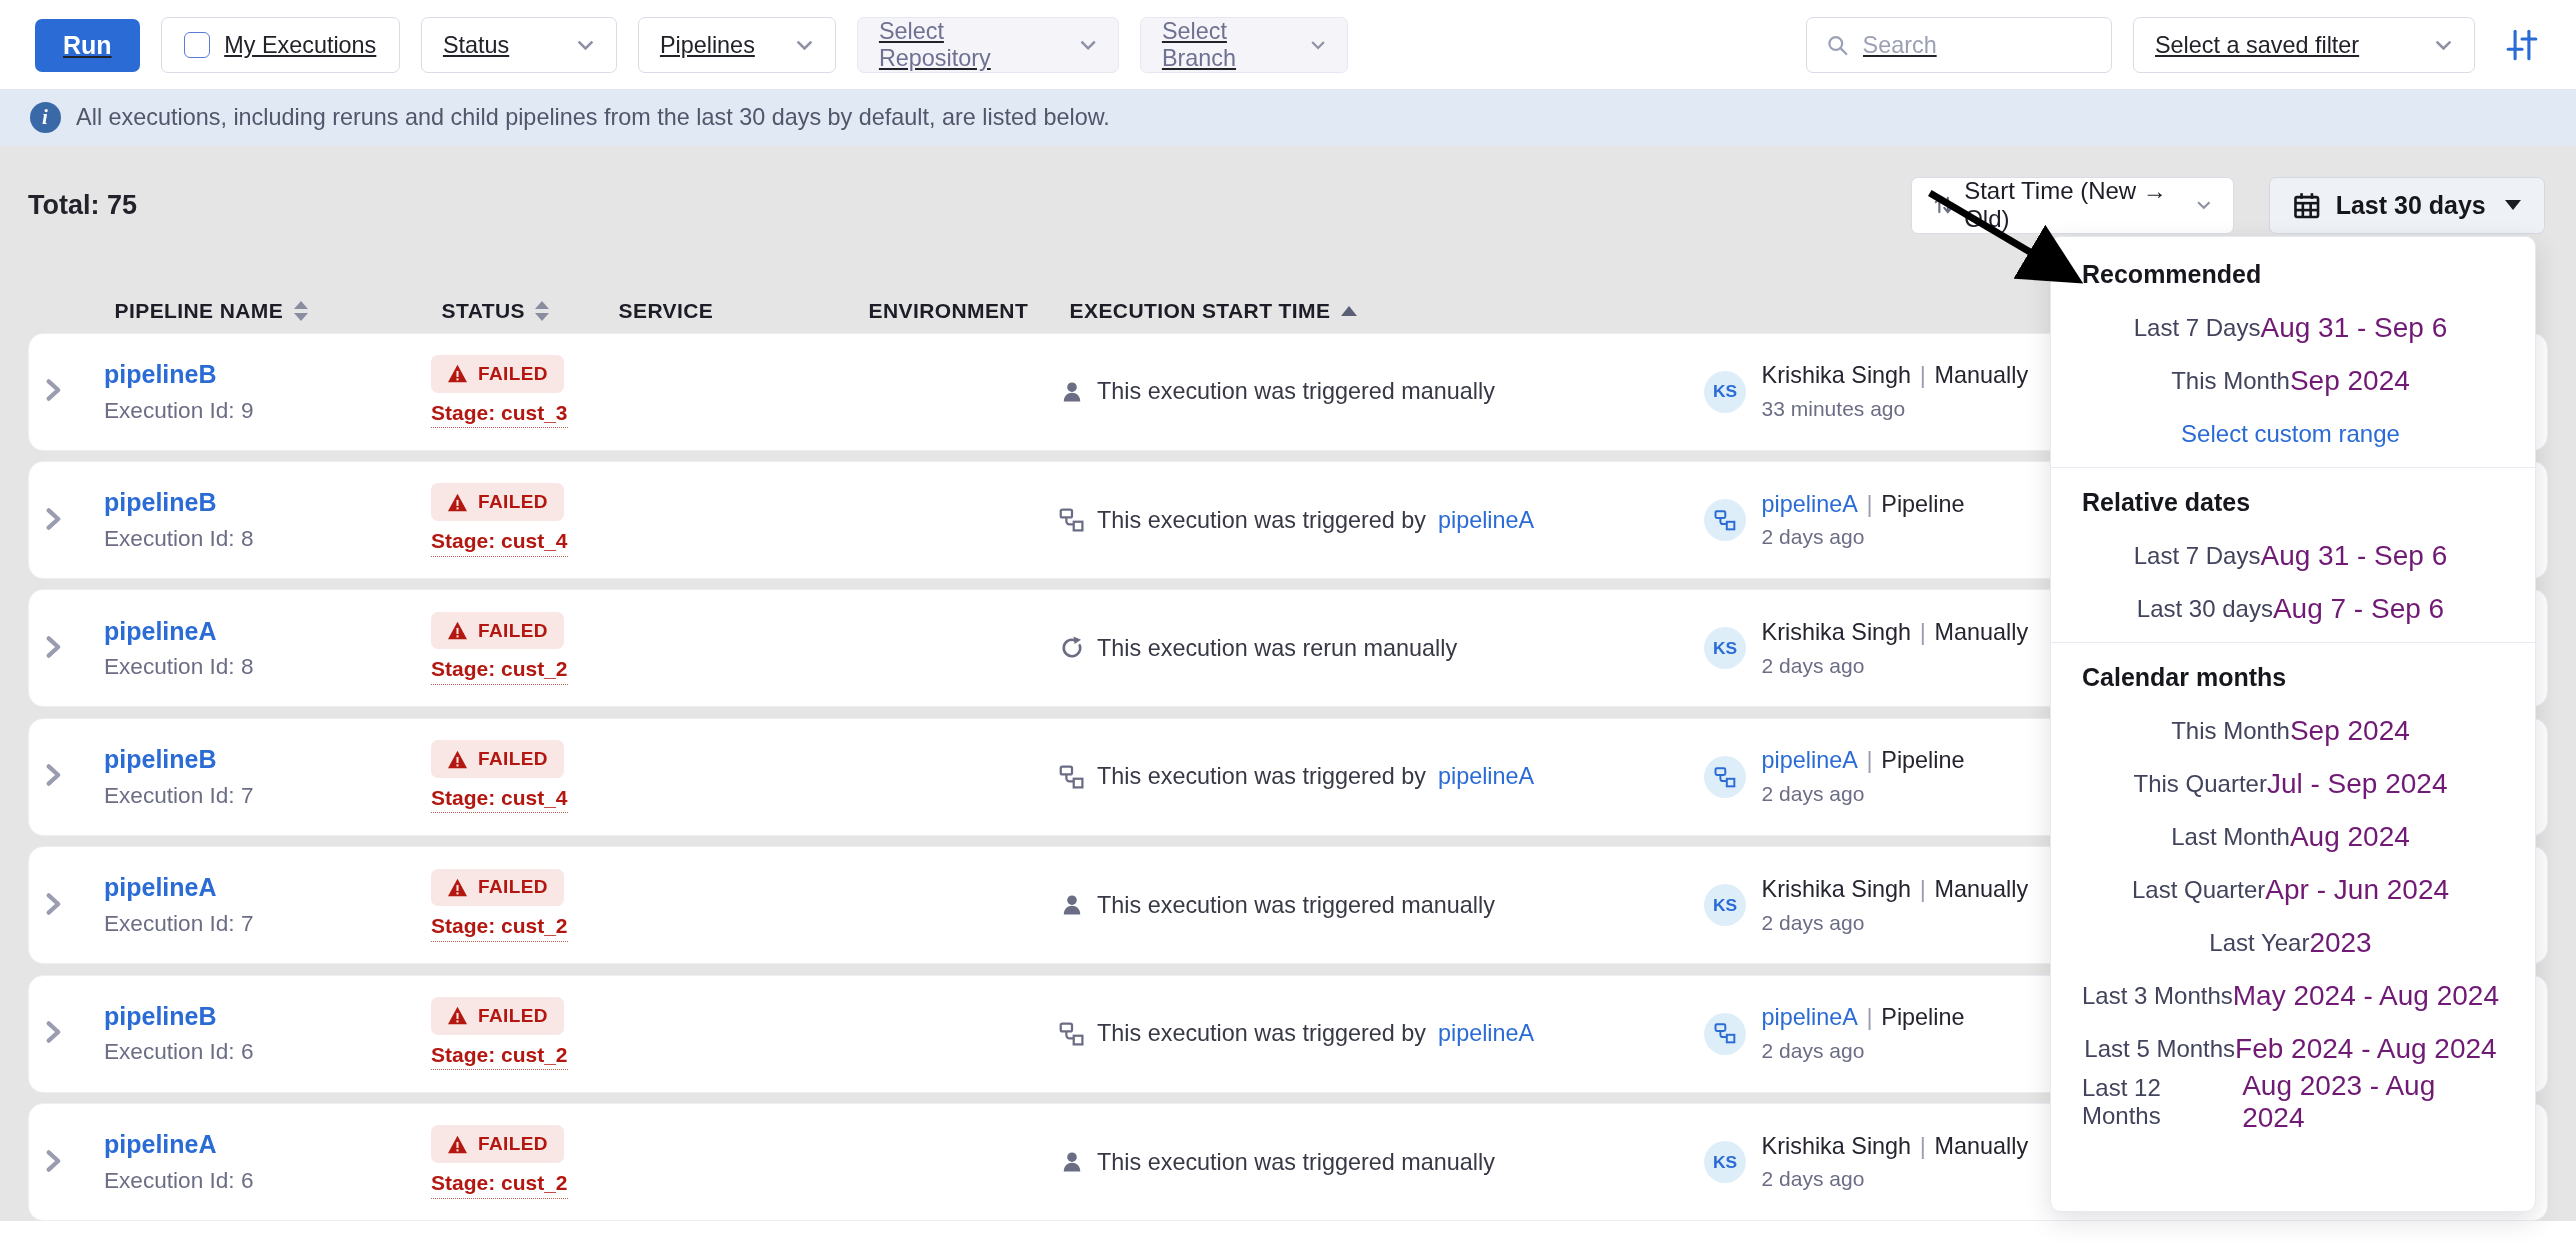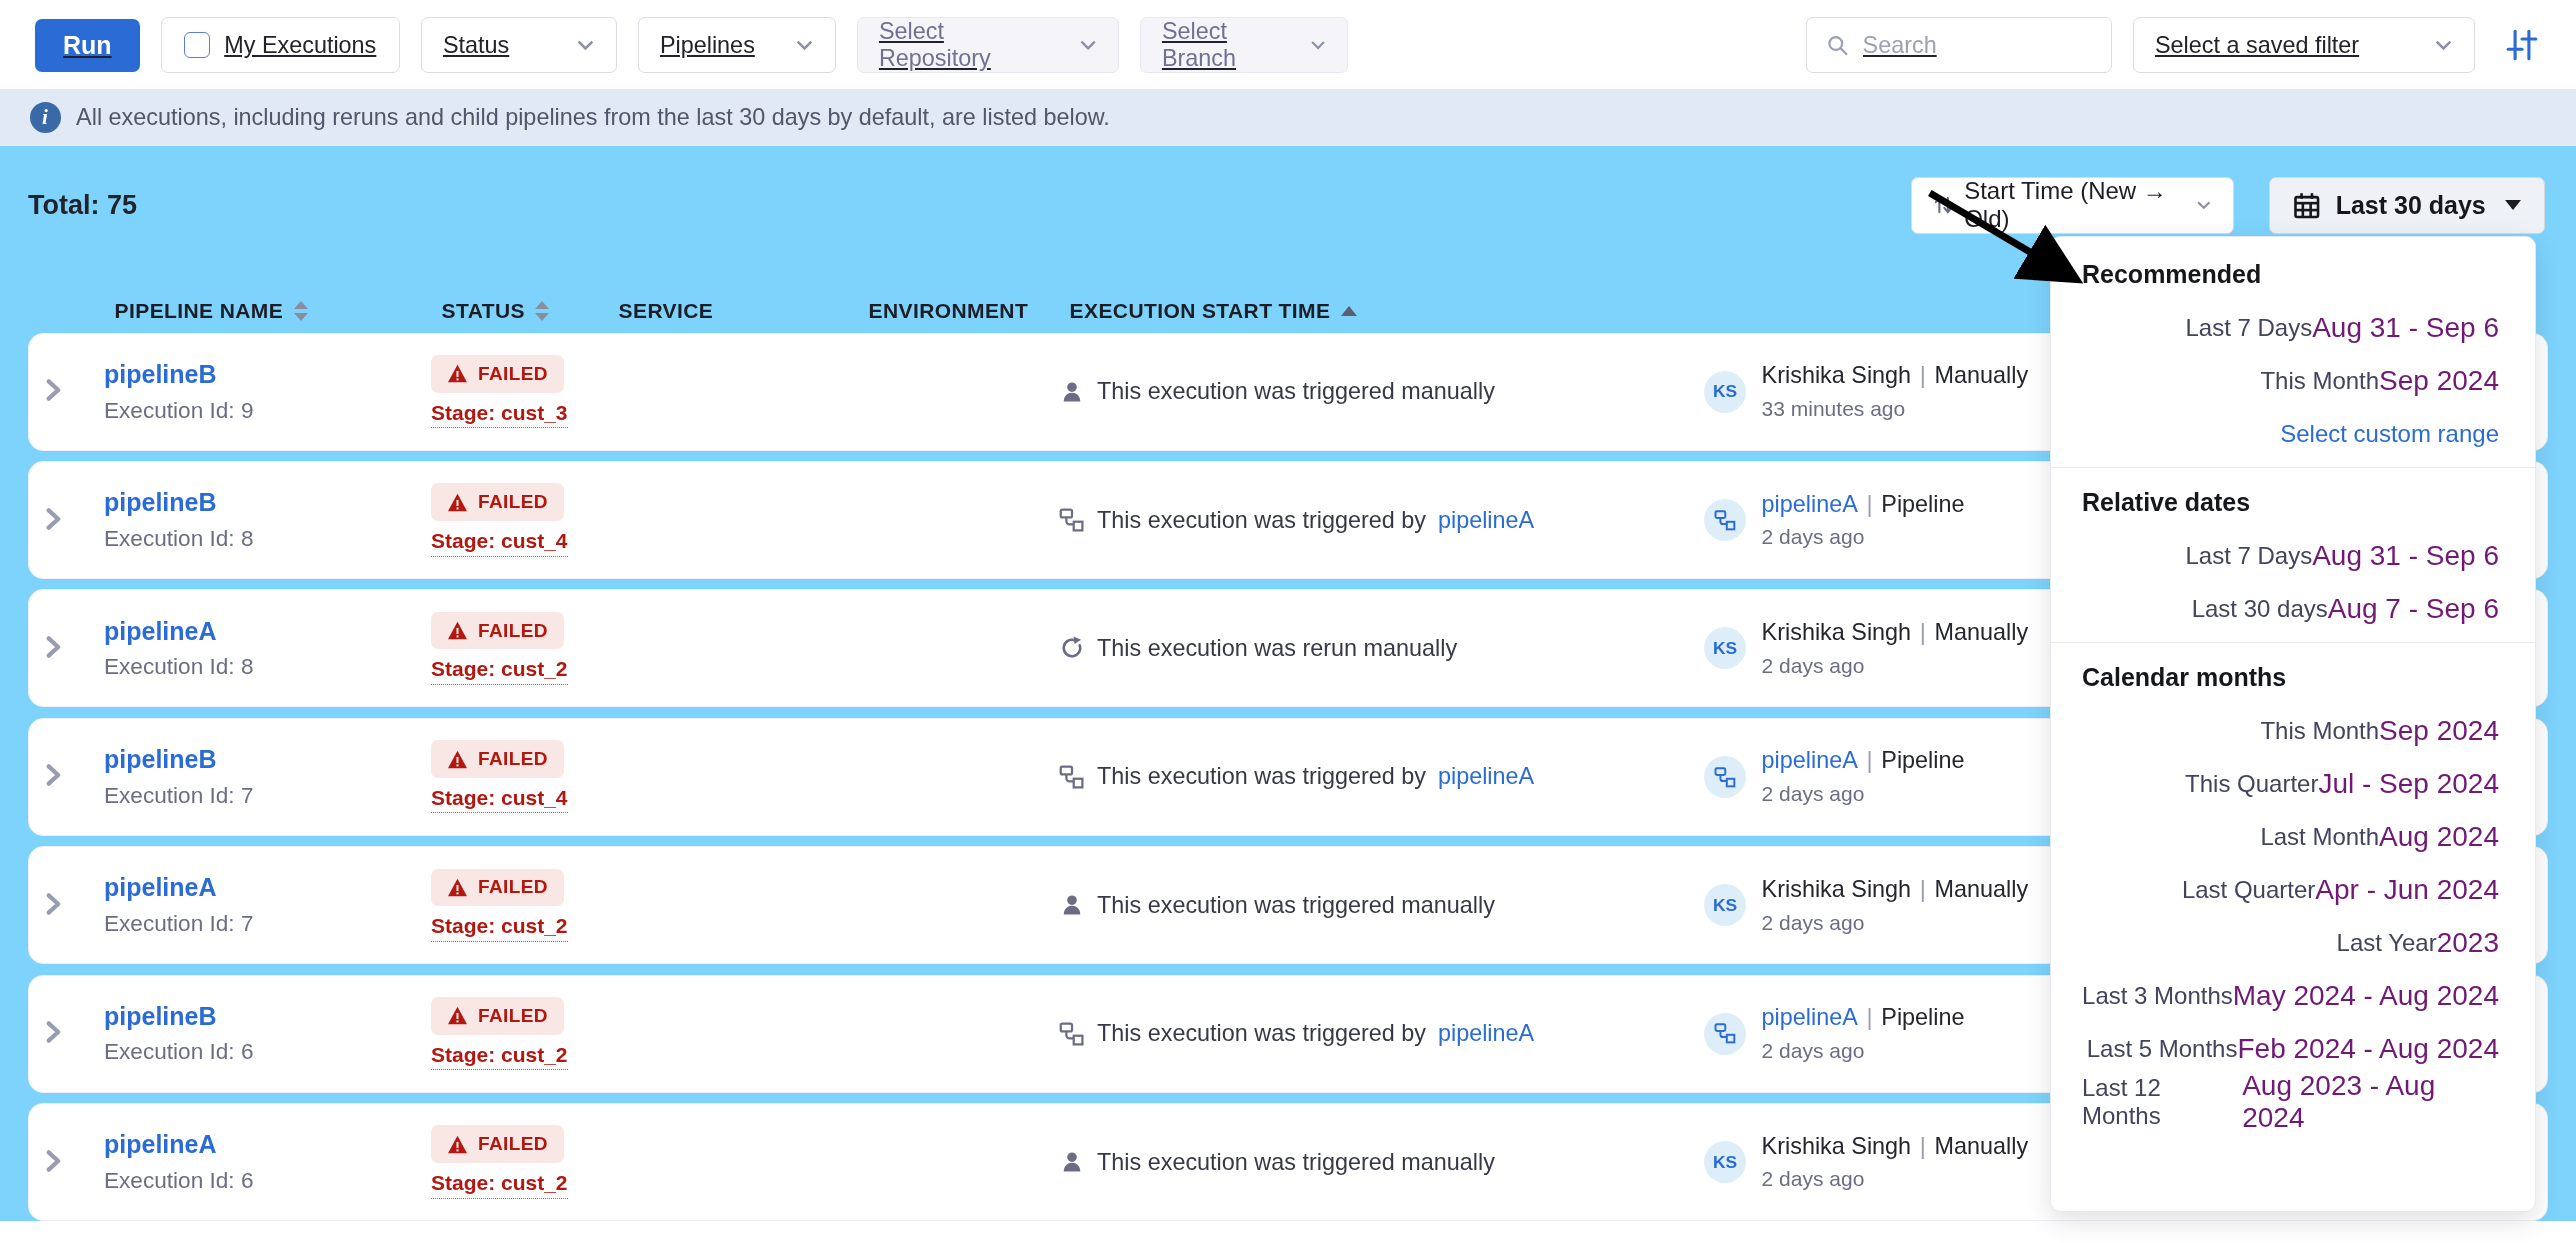--- a/index.html
+++ b/index.html
@@ -29,21 +29,21 @@
   .filter-icon { width:38px; height:38px; margin-left:7px; cursor:pointer; }
 
   
   .banner { display:flex; align-items:center; gap:15.6px; height:57px; background:#e1e9f4; padding:0 29.5px;
             font-size:23.4px; color:#53566b; }
   .info-dot { width:31px; height:31px; border-radius:50%; background:#3a69a8; color:#fff; flex:0 0 auto;
               display:flex; align-items:center; justify-content:center; font-size:21px; font-weight:bold;
               font-family:"Liberation Serif",serif; font-style:italic; }
 
   
-  .content { padding:0 28px; background:#7dd3fc; min-height:1034px; }
+  .content { padding:0 28px; background:#e5e5e5; min-height:1034px; }
   .summary-row { display:flex; align-items:center; padding-top:31px; }
   .total { font-size:27px; font-weight:bold; }
   .right-controls { margin-left:auto; display:flex; align-items:center; gap:35px; padding-right:3.5px; }
   .sort-select { width:323px; height:57px; background:#fff; }
   .sort-select .lbl { display:flex; align-items:center; gap:10.4px; font-size:24px; color:#1c1d26; }
   .date-btn { display:flex; align-items:center; gap:14px; height:57px; padding:0 22.6px;
               background:#eef1f6; border:0.9px solid #d5d8e2; border-radius:7px;
               font-size:25px; font-weight:bold; color:#16171d; cursor:pointer; }
   .tri-down { width:0; height:0; border-left:8.7px solid transparent; border-right:8.7px solid transparent;
               border-top:10.4px solid #1b1c23; margin-left:5.2px; }
@@ -80,21 +80,21 @@
   .byline a { color:#2a6bd5; text-decoration:none; cursor:pointer; }
   .byline .sep { color:#9a9db0; padding:0 8.7px; }
   .ago { font-size:21px; color:#6b6d85; margin-top:7.8px; }
 
   
   .menu { position:absolute; left:2050px; top:236px; width:486px; height:976px; background:#fff;
           border:0.9px solid #e7e9f0; border-radius:10.4px; padding:10.4px 0 7px 0; z-index:20;
           box-shadow:0 8.7px 26px rgba(40,41,61,.14); }
   .menu-head { height:54px; display:flex; align-items:center; padding:0 31px; font-size:25px;
                font-weight:bold; color:#16171d; }
-  .menu-item { height:53px; display:flex; align-items:center; justify-content:flex-end;
+  .menu-item { height:53px; display:flex; align-items:center; justify-content:center;
                padding:0 36px 0 31px; cursor:pointer; }
   .menu-item .lab { font-size:24px; color:#41445c; }
   .menu-item .val { font-size:28px; color:#701a75; }
   .menu-item.link .lab { color:#2a6bd5; }
   .menu-divider { height:0.9px; background:#e9eaf1; margin:7px 0; }
 
   
   .annot { position:absolute; left:0; top:0; width:2576px; height:1244px; pointer-events:none; z-index:30; }
 </style>
 </head>

